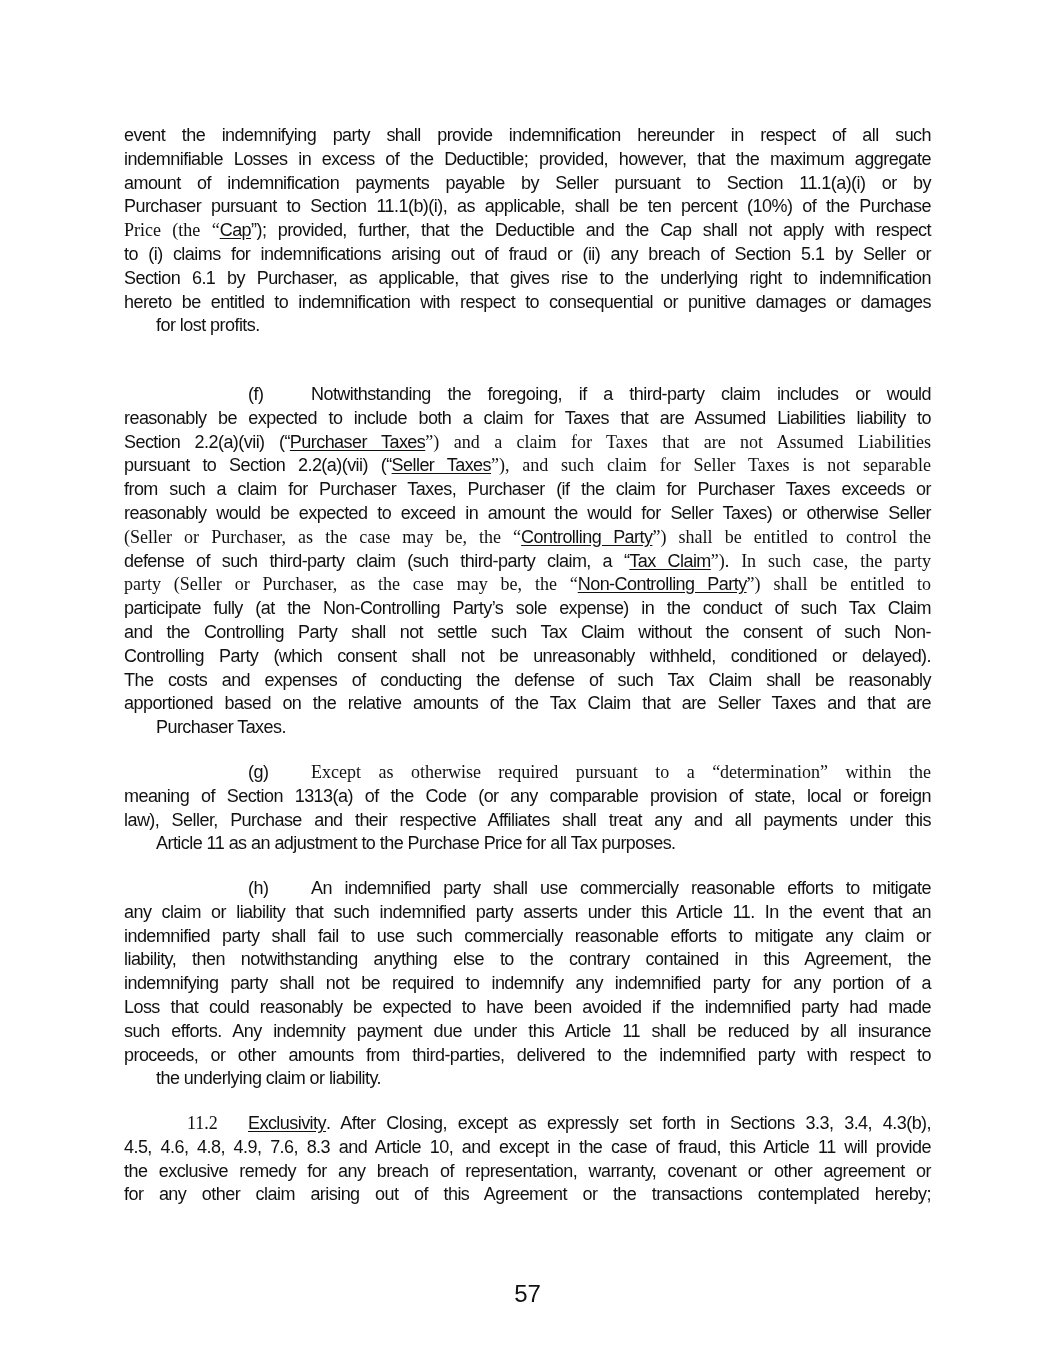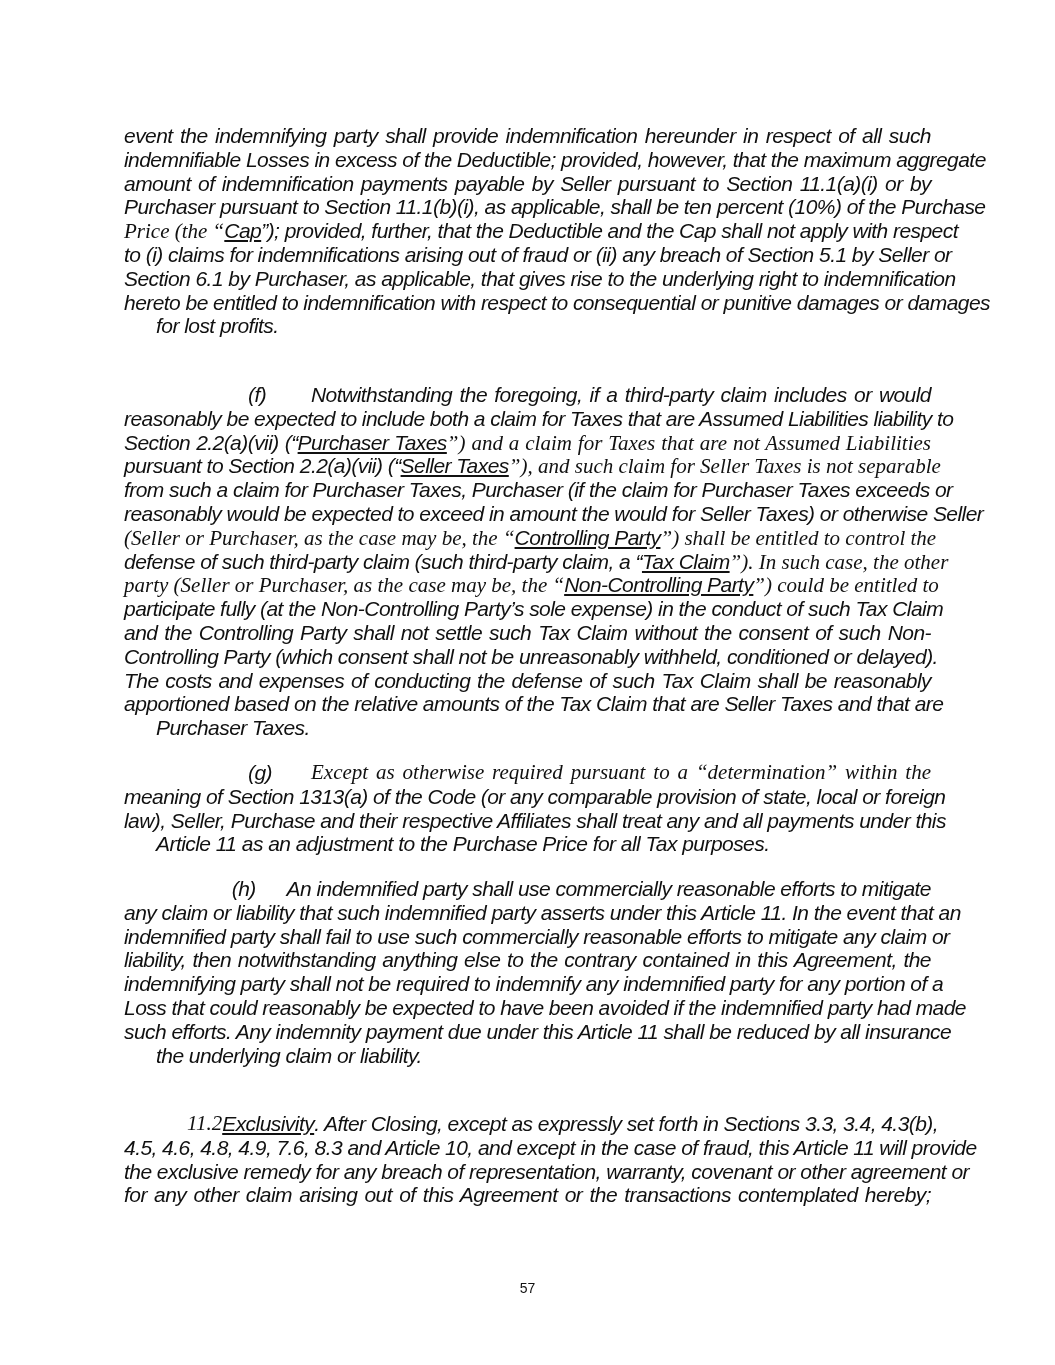--- a/index.html
+++ b/index.html
@@ -4,34 +4,33 @@
 <style>
   html, body { margin: 0; padding: 0; background: #ffffff; }
   body { width: 1055px; height: 1365px; position: relative; overflow: hidden; }
   .page {
     position: absolute; left: 0; top: 0; width: 1055px; height: 1365px;
     background: #ffffff; color: #111111;
   }
   .block { position: absolute; left: 124px; width: 807px; }
   .line {
     height: 23.8px; line-height: 23.8px; white-space: nowrap;
-    font-family: "Liberation Sans", sans-serif; font-size: 21px;
+    font-family: "Liberation Sans", sans-serif; font-size: 18px;
     letter-spacing: -0.55px; word-spacing: 0px;
     text-align: justify; text-align-last: justify;
     transform-origin: left center;
-    font-style: italic;
   }
   .line.last { text-align-last: left; margin-left: 32px; }
   .u { text-decoration: underline; text-underline-offset: 2px; }
   .serif { font-family: "Liberation Serif", serif; letter-spacing: 0; }
   .indent { display: inline-block; width: 124px; }
   .lbl { display: inline-block; width: 63px; }
   .page-number {
     position: absolute; left: 0; width: 1055px; top: 1280px; text-align: center;
-    font-family: "Liberation Sans", sans-serif; font-size: 14px; color: #111;
+    font-family: "Liberation Sans", sans-serif; font-size: 24px; color: #111;
   }
 </style>
 </head>
 <body>
 
 <div class="page">
 
   <div class="block" style="top:124px;">
     <div class="line">event the indemnifying party shall provide indemnification hereunder in respect of all such</div>
     <div class="line">indemnifiable Losses in excess of the Deductible; provided, however, that the maximum aggregate</div>
@@ -49,22 +48,22 @@
       <span class="indent"></span>
       <span class="lbl">(f)</span>
       <span style="flex:1; text-align:justify; text-align-last:justify;">Notwithstanding the foregoing, if a third-party claim includes or would</span>
     </div>
     <div class="line">reasonably be expected to include both a claim for Taxes that are Assumed Liabilities liability to</div>
     <div class="line"><span>Section 2.2(a)(vii) (“</span><span class="u">Purchaser Taxes</span><span class="serif">”) and a claim for Taxes that are not Assumed Liabilities</span></div>
     <div class="line"><span>pursuant to Section 2.2(a)(vii) (“</span><span class="u">Seller Taxes</span><span class="serif">”), and such claim for Seller Taxes is not separable</span></div>
     <div class="line">from such a claim for Purchaser Taxes, Purchaser (if the claim for Purchaser Taxes exceeds or</div>
     <div class="line">reasonably would be expected to exceed in amount the would for Seller Taxes) or otherwise Seller</div>
     <div class="line"><span class="serif">(Seller or Purchaser, as the case may be, the “</span><span class="u">Controlling Party</span><span class="serif">”) shall be entitled to control the</span></div>
-    <div class="line"><span>defense of such third-party claim (such third-party claim, a “</span><span class="u">Tax Claim</span><span class="serif">”).  In such case, the other</span></div>
-    <div class="line"><span class="serif">party (Seller or Purchaser, as the case may be, the “</span><span class="u">Non-Controlling Party</span><span class="serif">”) could be entitled to</span></div>
+    <div class="line"><span>defense of such third-party claim (such third-party claim, a “</span><span class="u">Tax Claim</span><span class="serif">”).  In such case, the party</span></div>
+    <div class="line"><span class="serif">party (Seller or Purchaser, as the case may be, the “</span><span class="u">Non-Controlling Party</span><span class="serif">”) shall be entitled to</span></div>
     <div class="line">participate fully (at the Non-Controlling Party’s sole expense) in the conduct of such Tax Claim</div>
     <div class="line">and the Controlling Party shall not settle such Tax Claim without the consent of such Non-</div>
     <div class="line">Controlling Party (which consent shall not be unreasonably withheld, conditioned or delayed).</div>
     <div class="line">The costs and expenses of conducting the defense of such Tax Claim shall be reasonably</div>
     <div class="line">apportioned based on the relative amounts of the Tax Claim that are Seller Taxes and that are</div>
     <div class="line last">Purchaser Taxes.</div>
   </div>
 
   <div class="block" style="top:761px;">
     <div class="line" style="display:flex;">
@@ -82,20 +81,21 @@
       <span class="indent"></span>
       <span class="lbl">(h)</span>
       <span style="flex:1; text-align:justify; text-align-last:justify;">An indemnified party shall use commercially reasonable efforts to mitigate</span>
     </div>
     <div class="line">any claim or liability that such indemnified party asserts under this Article 11.  In the event that an</div>
     <div class="line">indemnified party shall fail to use such commercially reasonable efforts to mitigate any claim or</div>
     <div class="line">liability, then notwithstanding anything else to the contrary contained in this Agreement, the</div>
     <div class="line">indemnifying party shall not be required to indemnify any indemnified party for any portion of a</div>
     <div class="line">Loss that could reasonably be expected to have been avoided if the indemnified party had made</div>
     <div class="line">such efforts.  Any indemnity payment due under this Article 11 shall be reduced by all insurance</div>
+    <div class="line">proceeds, or other amounts from third-parties, delivered to the indemnified party with respect to</div>
     <div class="line last">the underlying claim or liability.</div>
   </div>
 
   <div class="block" style="top:1112px;">
     <div class="line" style="display:flex;">
       <span class="serif" style="display:inline-block; width:61px; padding-left:63px;">11.2</span>
       <span style="flex:1; display:flex; white-space:nowrap;">
         <span class="u">Exclusivity</span>
         <span style="flex:1; text-align:justify; text-align-last:justify;">.  After Closing, except as expressly set forth in Sections 3.3, 3.4, 4.3(b),</span>
       </span>

